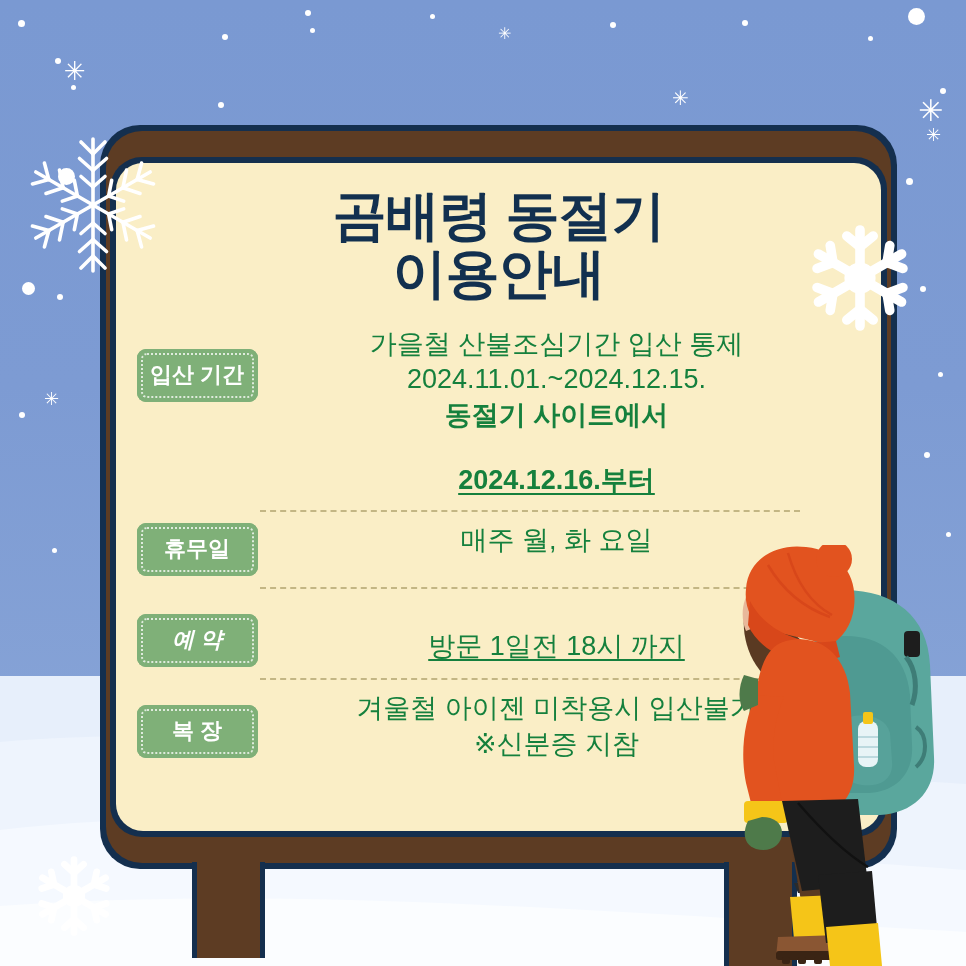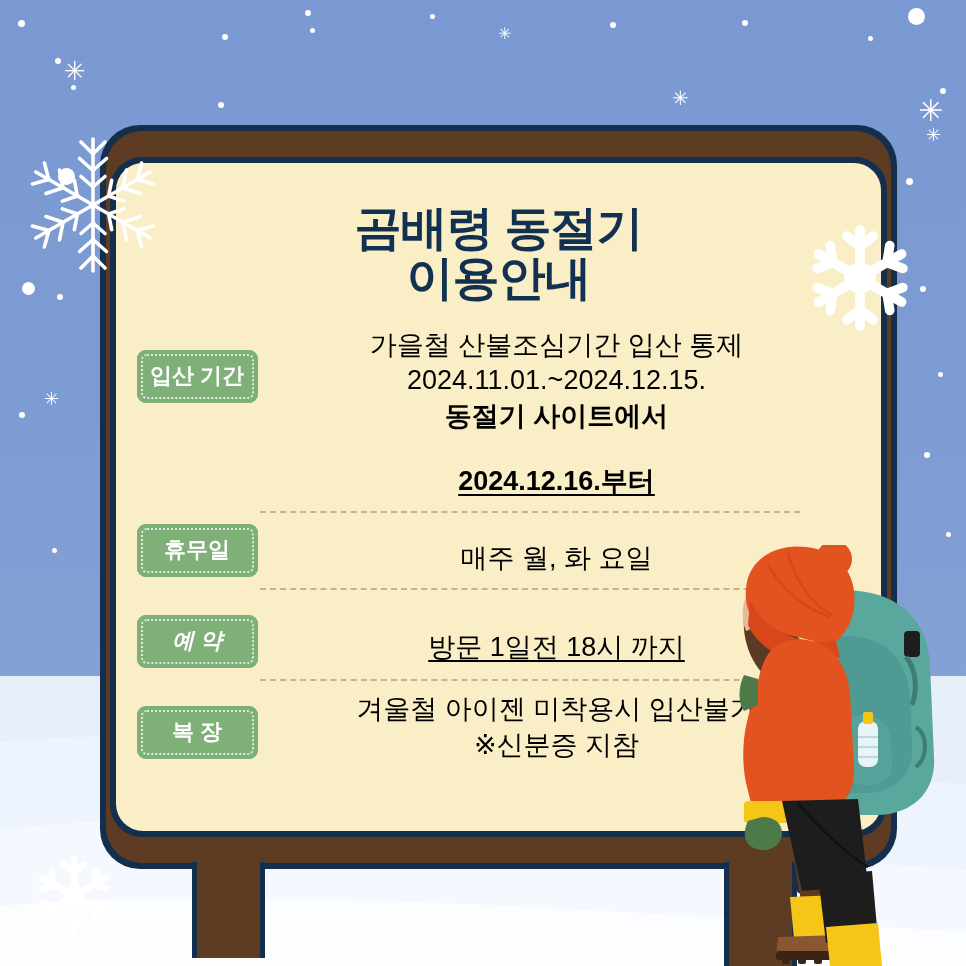--- a/index.html
+++ b/index.html
@@ -56,22 +56,22 @@
     background:#5d3c23; border-left:5px solid #142f4e; border-right:5px solid #142f4e;
   }
   .leg.l { left:92px; height:96px; }
   .leg.r { left:624px; height:104px; }
 
   
   .content { position:absolute; inset:0; padding:0; }
 
   .title {
     text-align:center; color:#12304f; font-weight:bold;
-    font-size:47px; line-height:1.07; letter-spacing:-1px;
-    margin-top:40px; white-space:pre-line;
+    font-size:54px; line-height:1.07; letter-spacing:-1px;
+    margin-top:24px; white-space:pre-line;
   }
 
   .rows { margin-top:24px; padding:0 20px 0 18px; }
   .row { display:flex; align-items:flex-start; position:relative; }
 
   .sep {
     height:0; border-top:2px dashed #c3b684;
     margin:11px 0 11px 126px; width:540px;
   }
 
@@ -82,26 +82,26 @@
     border-radius:9px; padding:11px 0 12px 0; width:121px;
     text-align:center; position:relative;
     box-shadow:inset 0 0 0 2px #7fb078;
   }
   .badge::after{
     content:""; position:absolute; left:4px; top:4px; right:4px; bottom:4px;
     border:2px dotted rgba(255,255,255,.75); border-radius:6px; pointer-events:none;
   }
 
   .text-cell { flex:1; text-align:center; padding-right:8px; }
-  .line { font-size:27px; color:#000000; line-height:1.33; }
+  .line { font-size:27px; color:#15803d; line-height:1.33; }
   .line.bold { font-weight:bold; }
   .line.u { text-decoration:underline; text-underline-offset:4px; text-decoration-thickness:2px;margin-top:29px; }
 
   .row-period .badge-cell { padding-top:22px;justify-content:center; }
-  .row-closed { align-items:flex-end; }
+  .row-closed { align-items:flex-start; }
   .row-closed .badge-cell { padding-top:0; }
   .row-resv .badge-cell { padding-top:14px;font-style:italic; }
   .row-dress .badge-cell { padding-top:14px; }
 
   
   #hiker { position:absolute; left:690px; top:545px; width:276px; height:421px; }
 </style>
 </head>
 <body>
 

